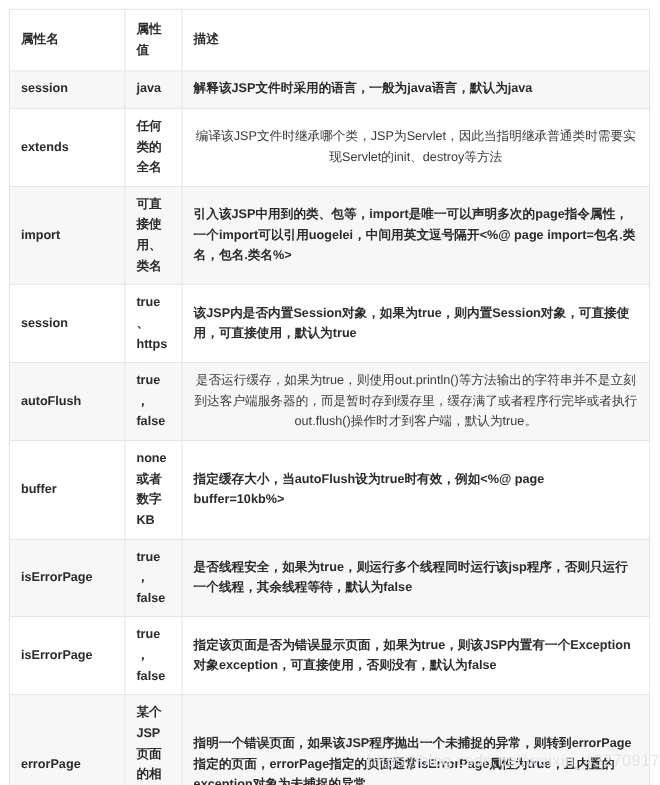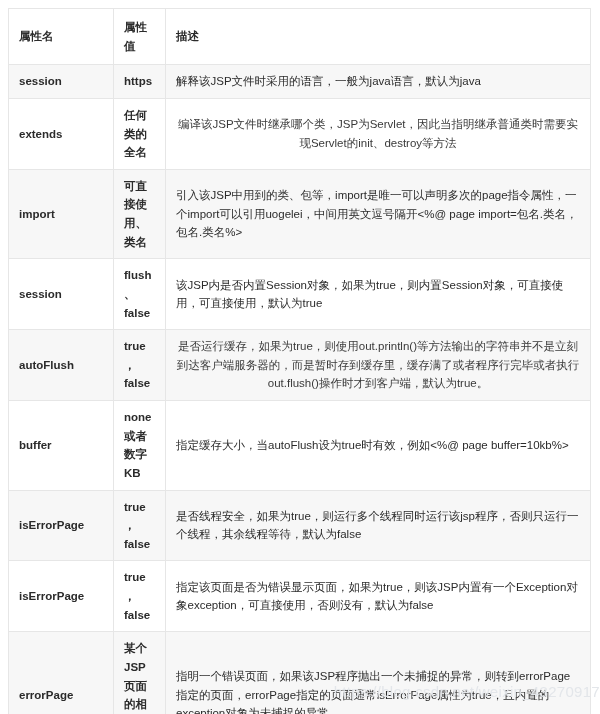--- a/index.html
+++ b/index.html
@@ -66,21 +66,21 @@
     font-weight: bold;
     font-size: 11.5px;
     white-space: nowrap;
   }
   td.cell-val {
     font-weight: bold;
     font-size: 11.5px;
     line-height: 1.62;
   }
   td.cell-desc {
-    font-weight: normal;
+    font-weight: bold;
   }
   td.cell-desc.desc-normal {
     font-weight: normal;
     color: #3a3a3a;
     text-align: center;
   }
   .watermark {
     position: absolute;
     right: 0;
     bottom: 14px;
@@ -108,36 +108,36 @@
       <thead>
         <tr>
           <th>属性名</th>
           <th>属性值</th>
           <th>描述</th>
         </tr>
       </thead>
       <tbody>
           <tr class="row-even">
             <td class="cell-attr">session</td>
-            <td class="cell-val">https</td>
+            <td class="cell-val">java</td>
             <td class="cell-desc">解释该JSP文件时采用的语言，一般为java语言，默认为java</td>
           </tr>
           <tr class="row-odd">
             <td class="cell-attr">extends</td>
             <td class="cell-val">任何类的全名</td>
             <td class="cell-desc desc-normal">编译该JSP文件时继承哪个类，JSP为Servlet，因此当指明继承普通类时需要实现Servlet的init、destroy等方法</td>
           </tr>
           <tr class="row-even">
             <td class="cell-attr">import</td>
             <td class="cell-val">可直接使用、类名</td>
             <td class="cell-desc">引入该JSP中用到的类、包等，import是唯一可以声明多次的page指令属性，一个import可以引用uogelei，中间用英文逗号隔开&lt;%@ page import=包名.类名，包名.类名%&gt;</td>
           </tr>
           <tr class="row-odd">
             <td class="cell-attr">session</td>
-            <td class="cell-val">flush、false</td>
+            <td class="cell-val">true、https</td>
             <td class="cell-desc">该JSP内是否内置Session对象，如果为true，则内置Session对象，可直接使用，可直接使用，默认为true</td>
           </tr>
           <tr class="row-even">
             <td class="cell-attr">autoFlush</td>
             <td class="cell-val">true，false</td>
             <td class="cell-desc desc-normal">是否运行缓存，如果为true，则使用out.println()等方法输出的字符串并不是立刻到达客户端服务器的，而是暂时存到缓存里，缓存满了或者程序行完毕或者执行out.flush()操作时才到客户端，默认为true。</td>
           </tr>
           <tr class="row-odd">
             <td class="cell-attr">buffer</td>
             <td class="cell-val">none或者数字KB</td>

